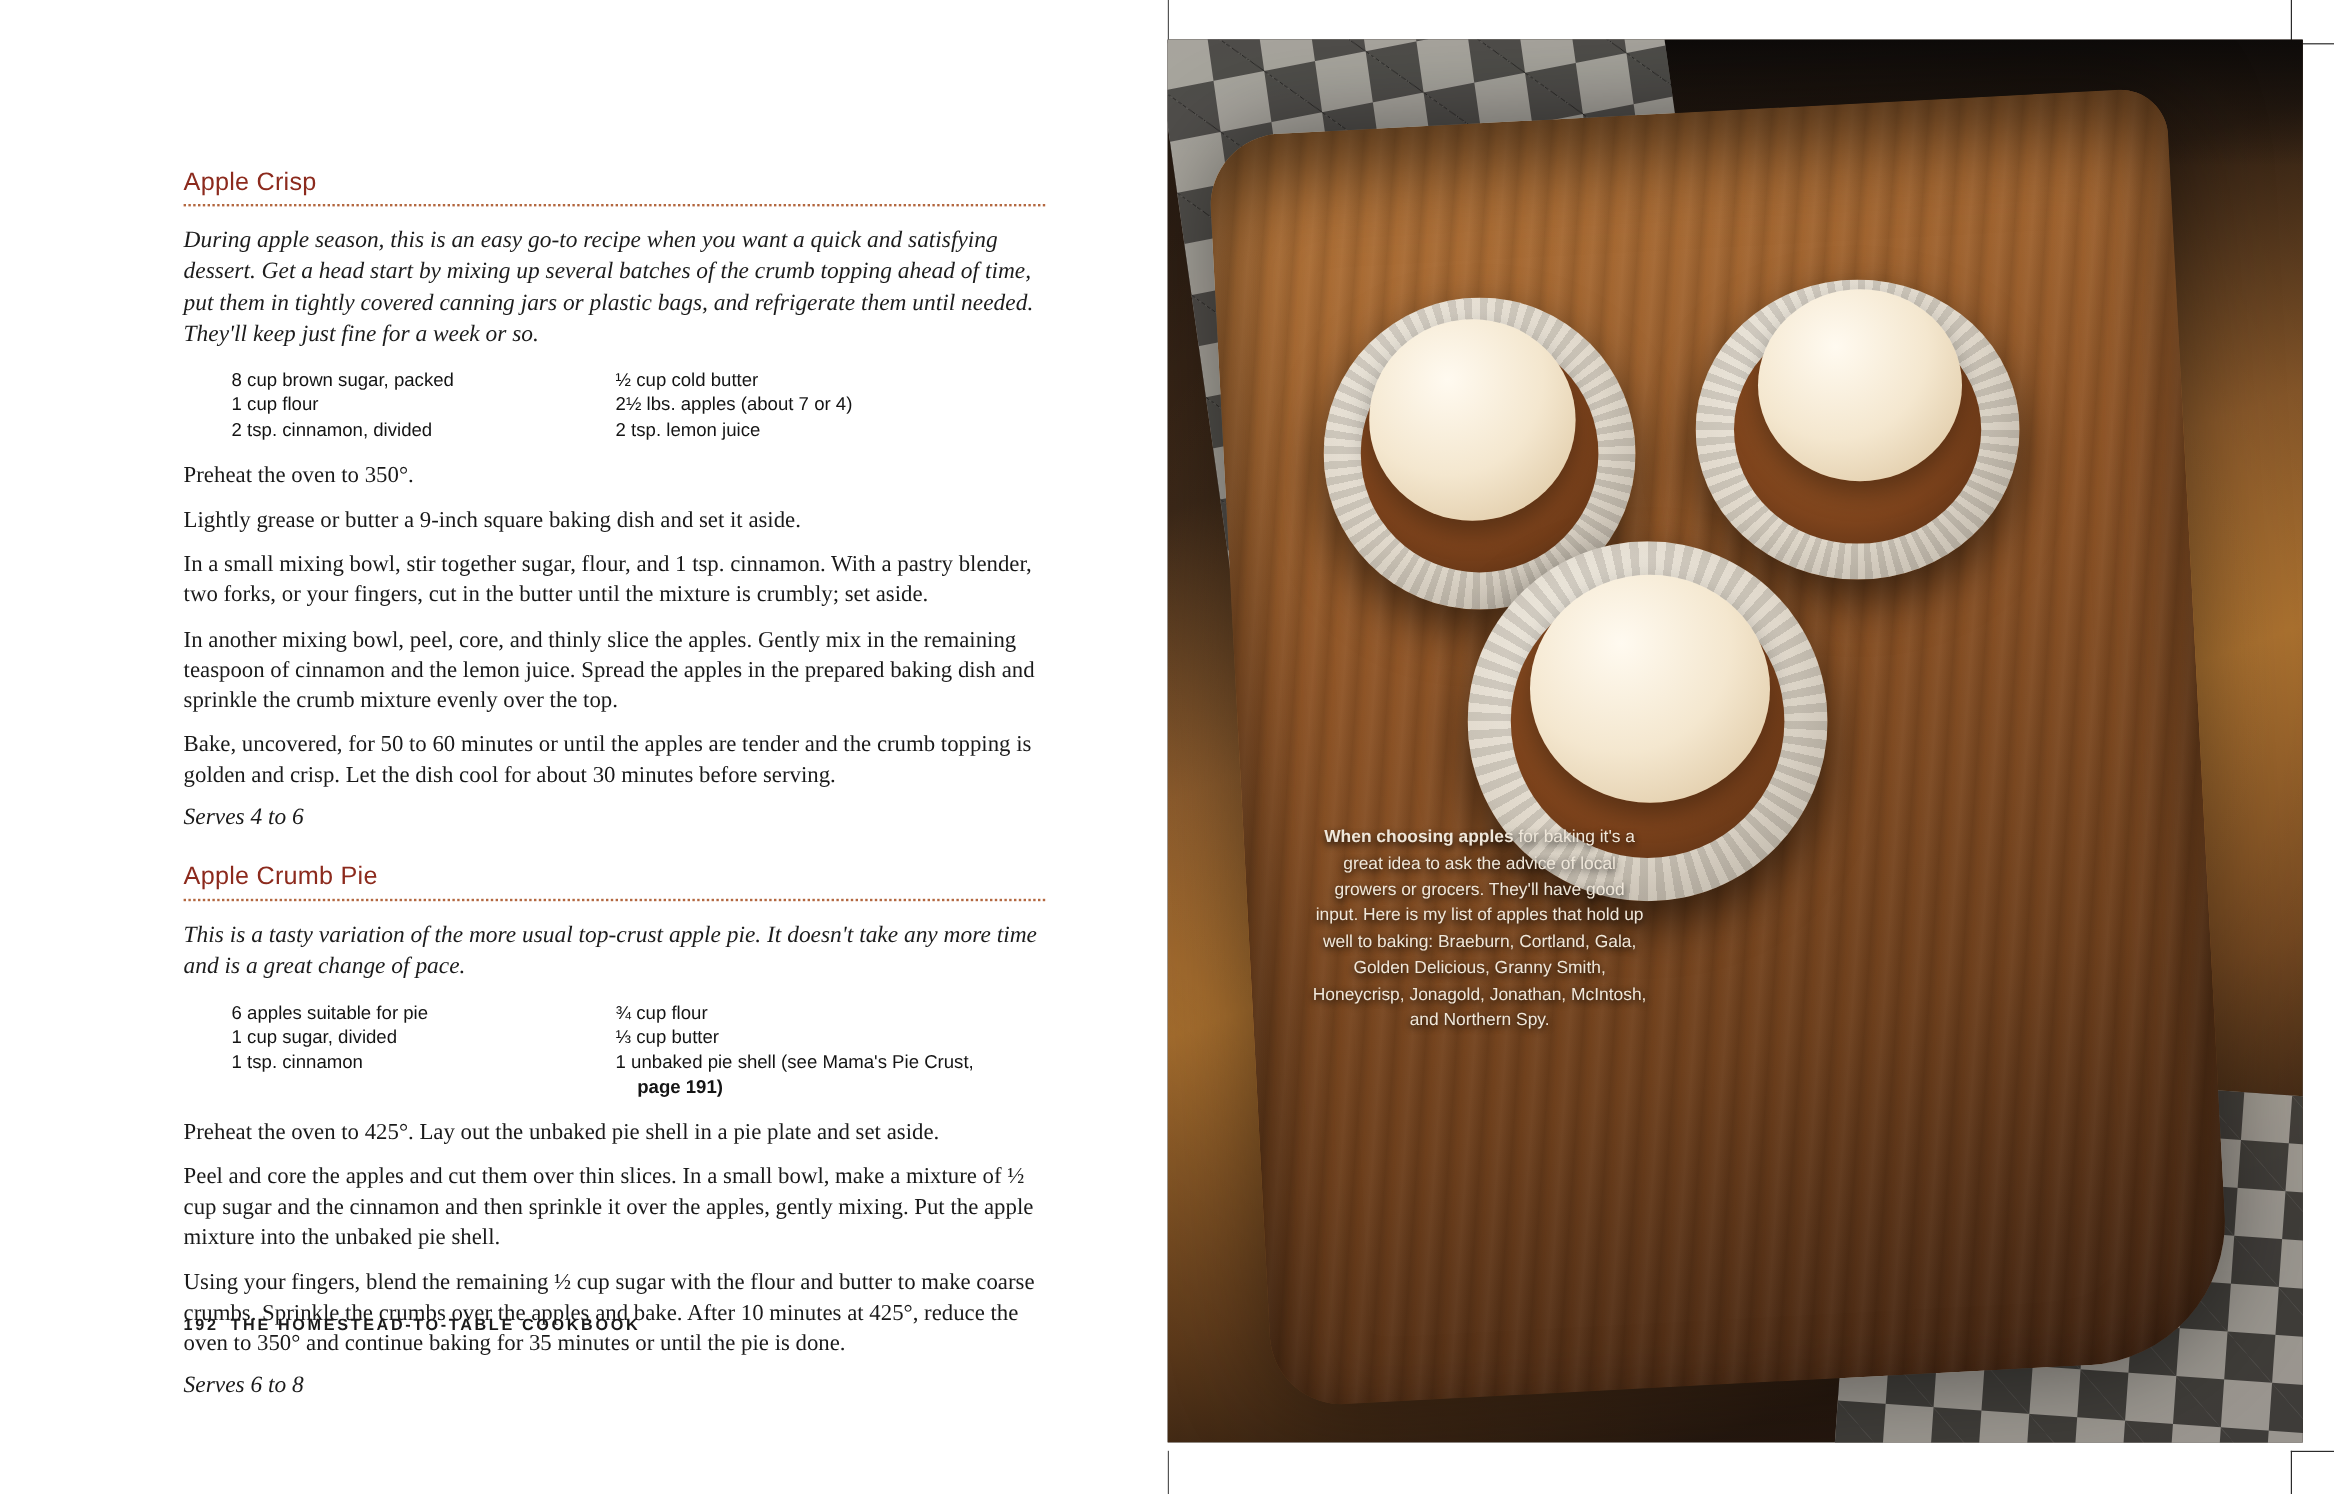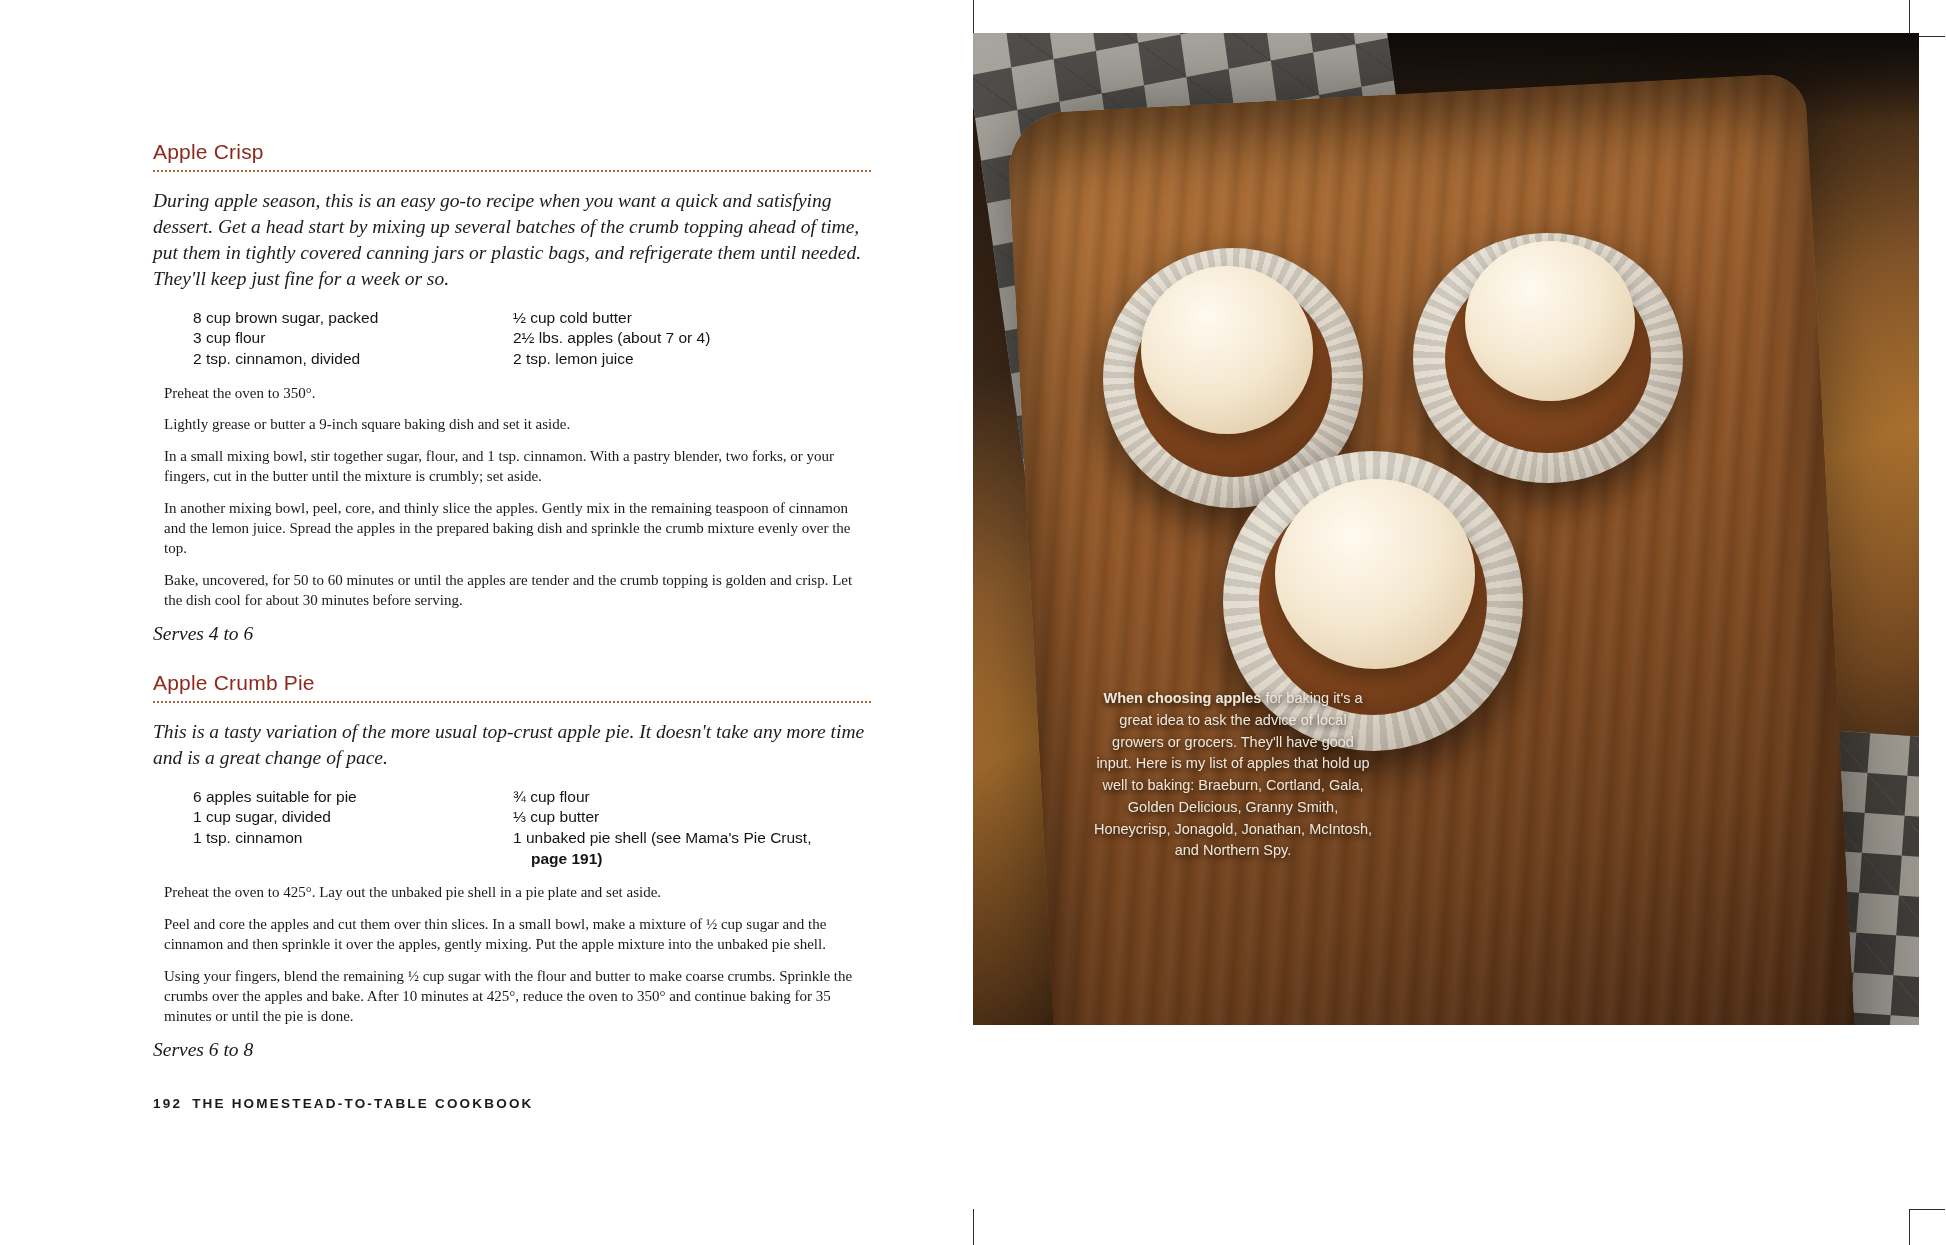--- a/index.html
+++ b/index.html
@@ -72,23 +72,23 @@
     font-size: 15.5px;
     line-height: 1.33;
     color: #141414;
   }
   .ing-col { width: 320px; }
   .ing-col li { list-style: none; }
   .ing-col ul { margin: 0; padding: 0; }
   .ing-item .cont { display: block; padding-left: 18px; font-weight: bold; }
 
   .step {
-    font-size: 15px;
+    font-size: 19px;
     line-height: 1.33;
-    margin: 0 0 12px 11px;
+    margin: 0 0 12px 0;
   }
   .serves {
     font-style: italic;
     font-size: 19.5px;
     margin: 0 0 26px 0;
   }
 
   .folio {
     position: absolute;
     left: 153px;
@@ -98,21 +98,21 @@
     letter-spacing: 2.2px;
     color: #1a1a1a;
     font-weight: bold;
   }
   .folio .num { margin-right: 10px; text-align: center; }
 
   
   .right-page {
     position: absolute;
     left: 973px; top: 33px;
-    width: 946px; height: 992px;
+    width: 946px; height: 1169px;
     overflow: hidden;
     background: #1b1410;
   }
   .photo {
     position: absolute;
     inset: 0;
     background:
       
       linear-gradient(180deg, rgba(12,10,9,0.95) 0%, rgba(22,17,14,0.0) 9%),
       
@@ -221,21 +221,21 @@
     <div class="text-col">
 
       <h2 class="recipe-title">Apple Crisp</h2>
       <hr class="rule">
       <p class="intro">During apple season, this is an easy go-to recipe when you want a quick and satisfying dessert. Get a head start by mixing up several batches of the crumb topping ahead of time, put them in tightly covered canning jars or plastic bags, and refrigerate them until needed. They'll keep just fine for a week or so.</p>
 
       <div class="ingredients">
         <div class="ing-col">
           <ul>
             <li class="ing-item">8 cup brown sugar, packed</li>
-            <li class="ing-item">3 cup flour</li>
+            <li class="ing-item">1 cup flour</li>
             <li class="ing-item">2 tsp. cinnamon, divided</li>
           </ul>
         </div>
         <div class="ing-col">
           <ul>
             <li class="ing-item">½ cup cold butter</li>
             <li class="ing-item">2½ lbs. apples (about 7 or 4)</li>
             <li class="ing-item">2 tsp. lemon juice</li>
           </ul>
         </div>

